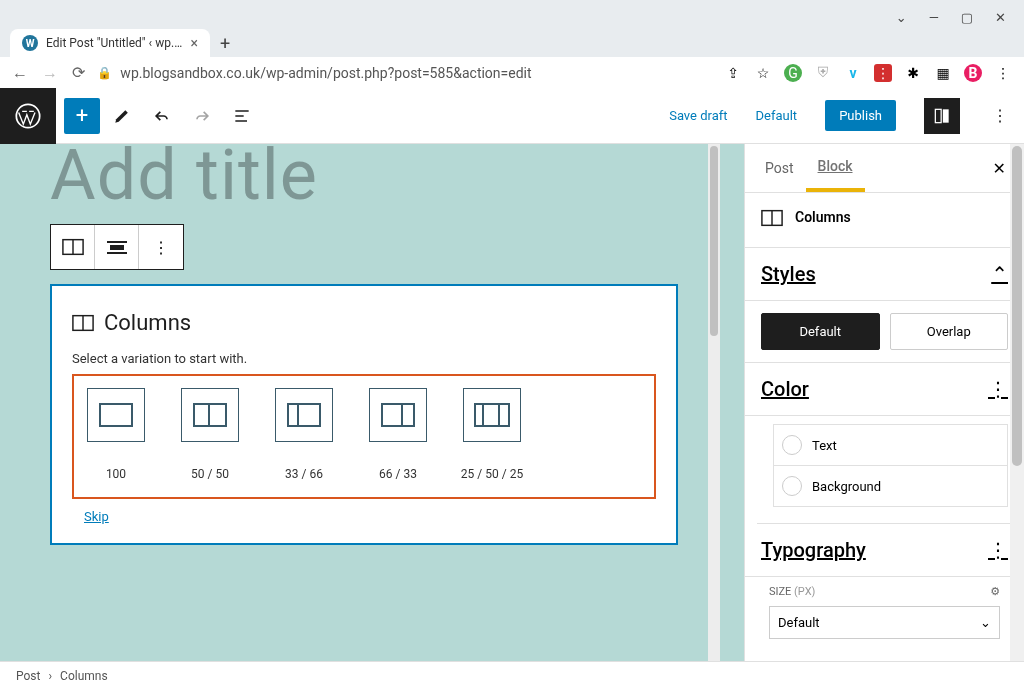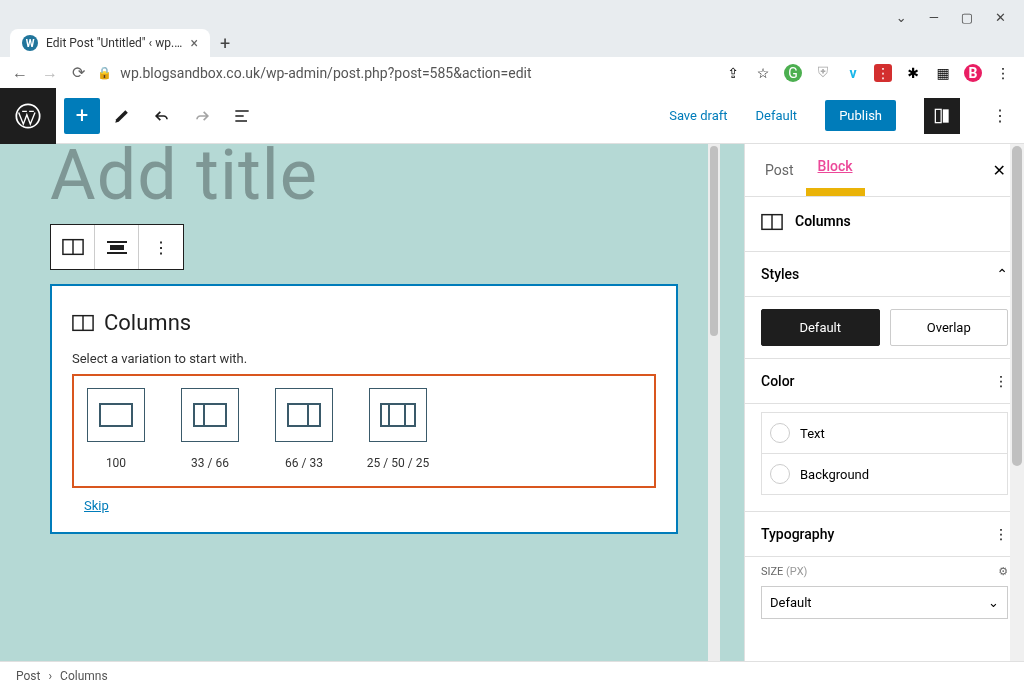--- a/index.html
+++ b/index.html
@@ -50,49 +50,49 @@
 .title-placeholder { font-size: 70px; color: rgba(60,70,70,0.45); font-weight: 400; margin: -10px 0 8px 0; letter-spacing: 1px; }
 .block-toolbar { display: inline-flex; background: #fff; border: 1px solid #1e1e1e; }
 .block-toolbar .tb-btn { width: 44px; height: 44px; display: flex; align-items: center; justify-content: center; border-right: 1px solid #ccc; cursor: pointer; }
 .block-toolbar .tb-btn:last-child { border-right: none; }
 
 .columns-block { margin-top: 14px; border: 2px solid #007cba; background: #fff; padding: 24px 20px 18px; width: 628px; }
 .columns-header { display: flex; align-items: center; gap: 10px; font-size: 22px; color: #1e1e1e; margin-bottom: 16px; }
 .columns-prompt { font-size: 13px; color: #333; margin-bottom: 8px; }
 .variations-box { border: 2px solid #d9561e; padding: 12px 10px 16px; }
 .variations-grid { display: flex; flex-wrap: wrap; gap: 30px; }
-.variation { display: flex; flex-direction: column; align-items: center; gap: 14px; cursor: pointer; width: 64px; }
+.variation { display: flex; flex-direction: column; align-items: center; gap: 25px; cursor: pointer; width: 64px; }
 .variation .var-icon { width: 58px; height: 54px; border: 1px solid #3a5a6a; display: flex; align-items: center; justify-content: center; }
 .variation .var-icon .inner { display: flex; border: 2px solid #3a5a6a; }
 .variation .var-icon .inner span { display: block; height: 20px; border-right: 2px solid #3a5a6a; }
 .variation .var-icon .inner span:last-child { border-right: none; }
 .variation .var-label { font-size: 12px; color: #333; white-space: nowrap; }
 .skip-link { color: #007cba; font-size: 13px; text-decoration: underline; margin-top: 10px; display: inline-block; cursor: pointer; margin-left: 12px; }
 
 
 .sidebar { width: 280px; background: #fff; border-left: 1px solid #e0e0e0; display: flex; flex-direction: column; position: relative; }
 .sidebar-scrollbar { position: absolute; right: 0; top: 0; width: 14px; height: 100%; background: #f0f0f0; }
 .sidebar-scrollbar::before { content: ""; position: absolute; top: 2px; left: 2px; width: 10px; height: 320px; background: #c0c0c0; border-radius: 5px; }
 .sidebar-tabs { display: flex; border-bottom: 1px solid #e0e0e0; padding: 0 8px; align-items: center; }
 .sidebar-tab { padding: 14px 12px; font-size: 14px; color: #666; cursor: pointer; }
-.sidebar-tab.active { color: #ec4899; border-bottom: 8px solid #eab308; font-weight: 500; text-decoration: underline; }
+.sidebar-tab.active { color: #737373; border-bottom: 4px solid #eab308; font-weight: 500; text-decoration: underline; }
 .sidebar-close { margin-left: auto; padding: 0 10px; cursor: pointer; font-size: 16px; }
 .sidebar-section { padding: 16px; border-bottom: 1px solid #e0e0e0; }
 .block-info { display: flex; gap: 12px; }
 .block-info-text h3 { font-size: 14px; font-weight: 600; margin-bottom: 6px; }
 .block-info-text p { font-size: 12px; color: #555; line-height: 1.5; }
-.panel-header { display: flex; justify-content: space-between; align-items: flex-end; padding: 14px 16px; font-size: 14px; font-weight: 500; cursor: pointer; border-bottom: 1px solid #e0e0e0; }
+.panel-header { display: flex; justify-content: space-between; align-items: flex-end; padding: 14px 16px; font-size: 20px; font-weight: 500; cursor: pointer; border-bottom: 1px solid #e0e0e0; text-decoration: underline; }
 .styles-body { padding: 12px 16px; display: flex; gap: 10px; border-bottom: 1px solid #e0e0e0; }
 .style-btn { flex: 1; padding: 10px; text-align: center; font-size: 13px; border: 1px solid #ccc; border-radius: 2px; cursor: pointer; }
 .style-btn.active { background: #1e1e1e; color: #fff; border-color: #1e1e1e; }
-.color-body { padding: 8px 16px 16px; border-bottom: 1px solid #e0e0e0; }
+.color-body { padding: 8px 16px 16px; border-bottom: 1px solid #e0e0e0; margin-left: 12px; }
 .color-row { display: flex; align-items: center; gap: 10px; padding: 10px 8px; border: 1px solid #e0e0e0; font-size: 13px; cursor: pointer; }
 .color-row:first-child { border-bottom: none; }
 .color-swatch { width: 20px; height: 20px; border-radius: 50%; border: 1px solid #ccc; background: #fff; }
-.typo-body { padding: 8px 16px; }
+.typo-body { padding: 8px 24px; }
 .typo-label { font-size: 11px; color: #666; text-transform: uppercase; display: flex; justify-content: space-between; align-items: center; margin-bottom: 8px; }
 .typo-select { width: 100%; padding: 8px; border: 1px solid #ccc; font-size: 13px; background: #fff; display: flex; justify-content: space-between; align-items: center; }
 
 
 .breadcrumb { background: #fff; border-top: 1px solid #e0e0e0; padding: 6px 16px; font-size: 12px; color: #555; display: flex; align-items: center; gap: 8px; height: 28px; }
 
 
 .col-icon { width: 22px; height: 18px; }
 .col-icon rect, .col-icon line { stroke: #1e1e1e; stroke-width: 1.6; fill: none; }
 </style>
@@ -221,20 +221,29 @@
               <div class="var-icon">
                 <div class="inner">
                   <span style="width: 30px;"></span>
                 </div>
               </div>
               <div class="var-label">100</div>
             </div>
             <div class="variation">
               <div class="var-icon">
                 <div class="inner">
+                  <span style="width: 15px;"></span>
+                  <span style="width: 15px;"></span>
+                </div>
+              </div>
+              <div class="var-label">50 / 50</div>
+            </div>
+            <div class="variation">
+              <div class="var-icon">
+                <div class="inner">
                   <span style="width: 10px;"></span>
                   <span style="width: 20px;"></span>
                 </div>
               </div>
               <div class="var-label">33 / 66</div>
             </div>
             <div class="variation">
               <div class="var-icon">
                 <div class="inner">
                   <span style="width: 20px;"></span>

